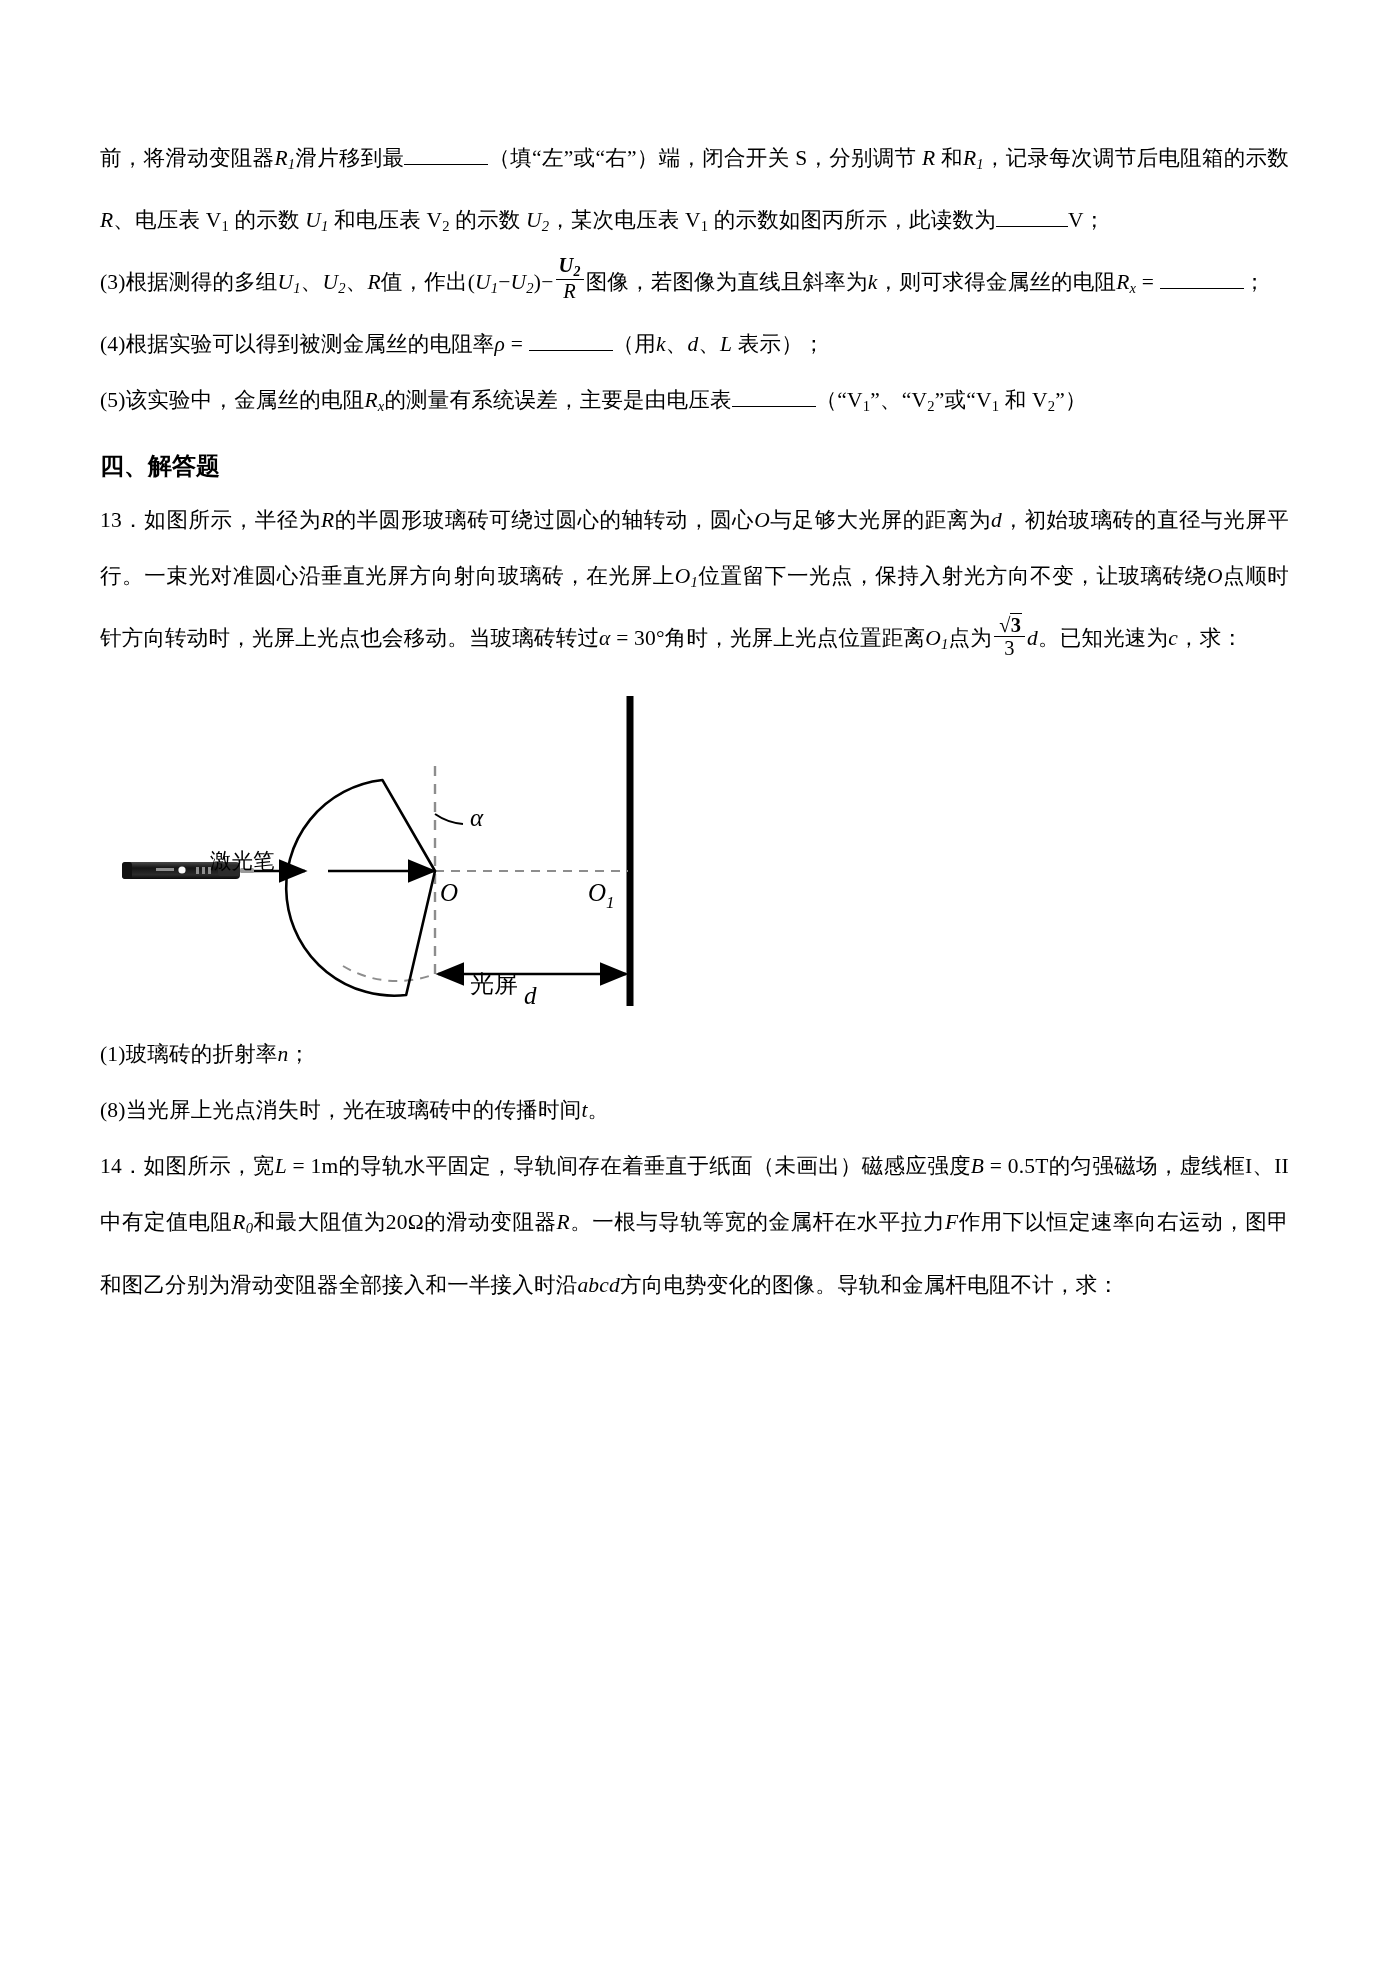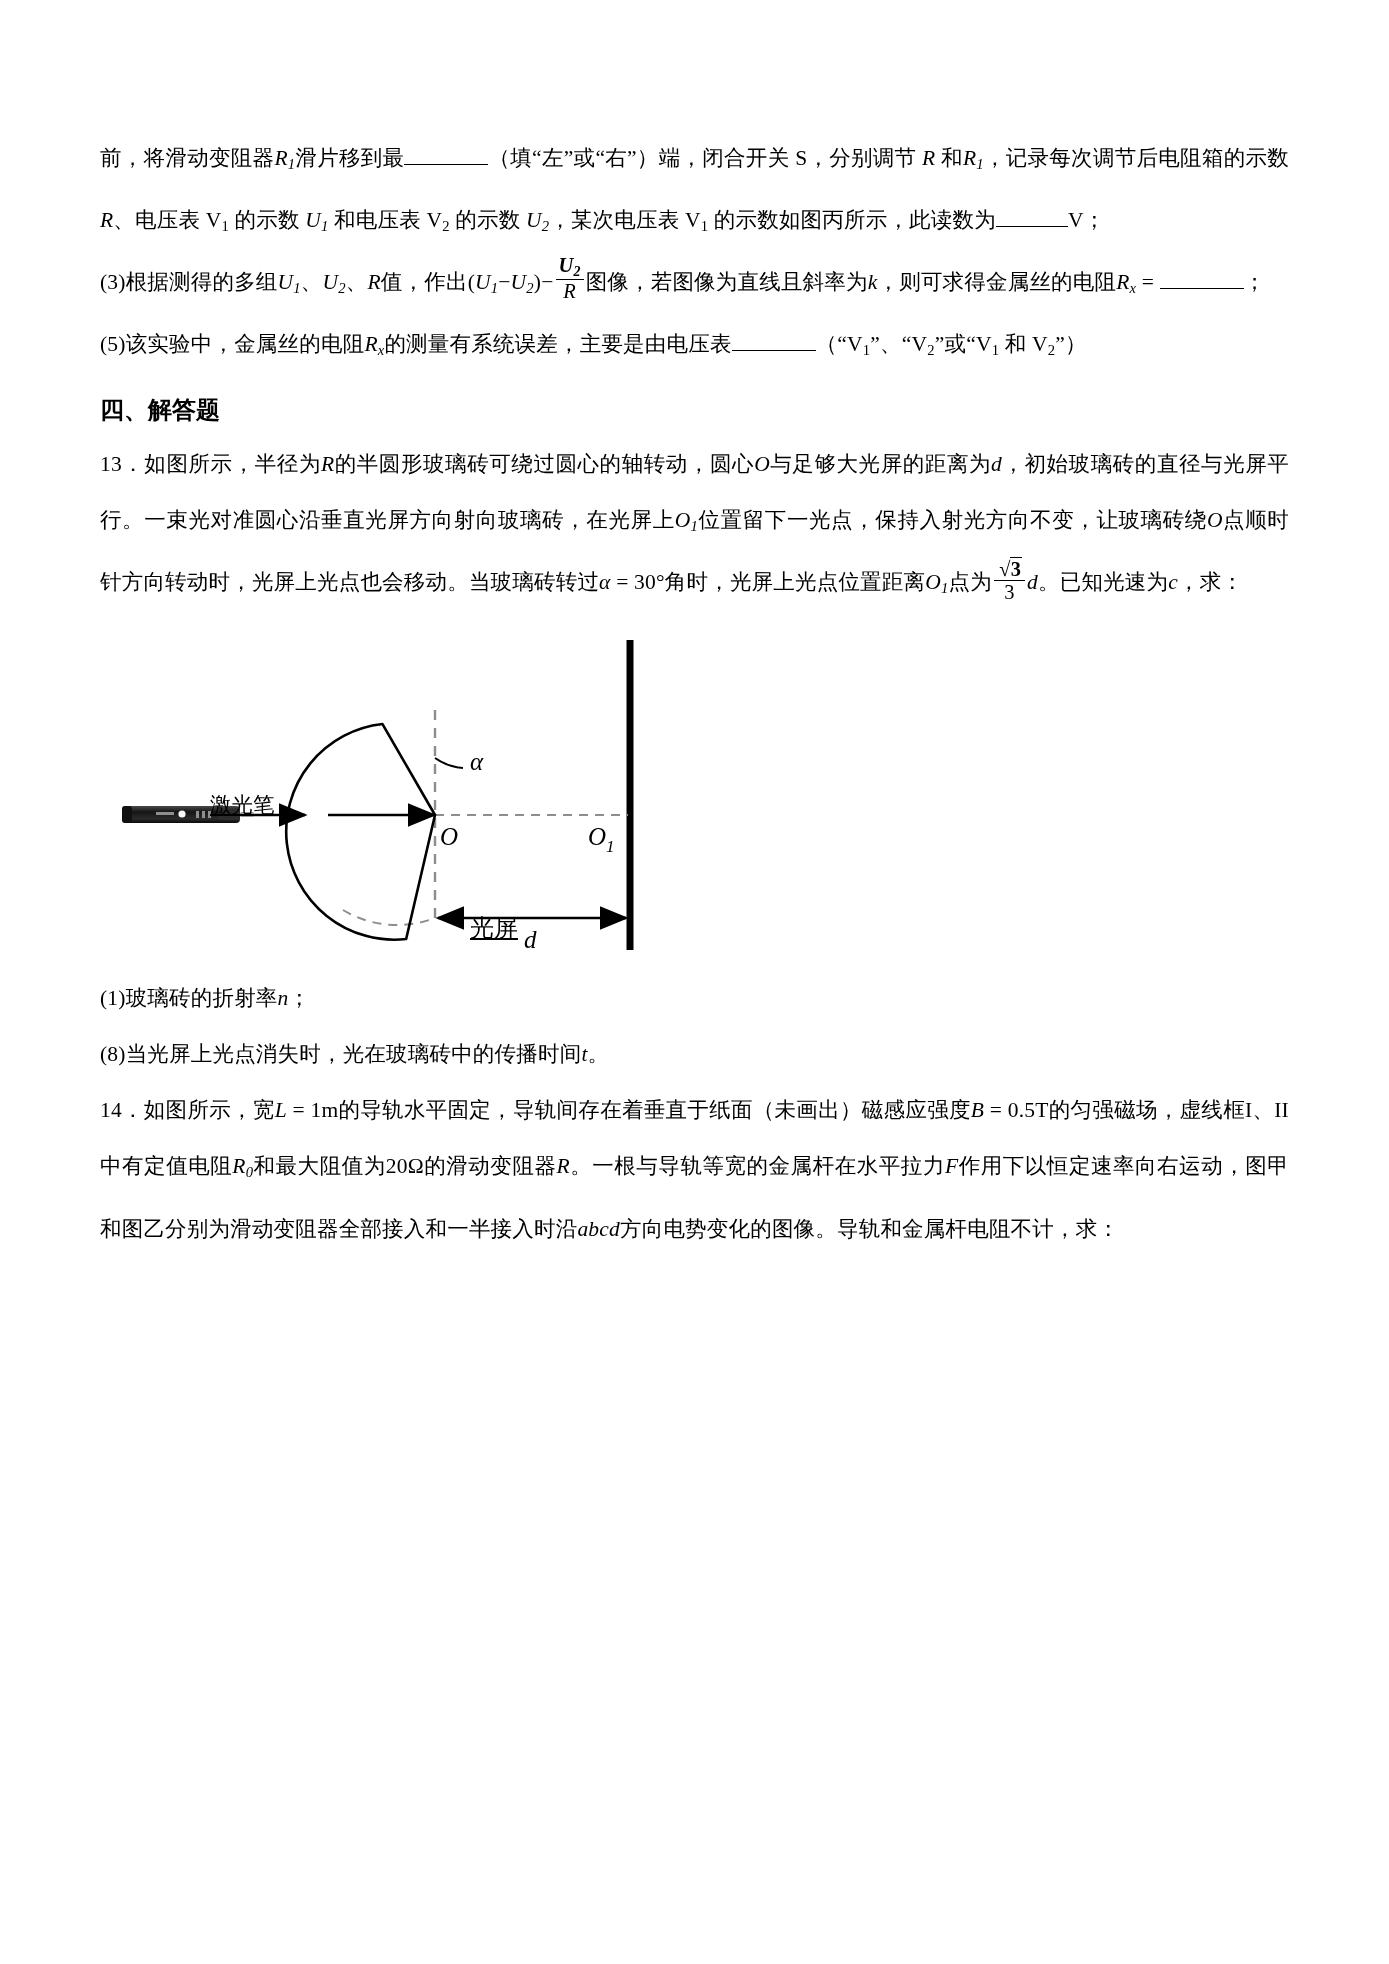--- a/index.html
+++ b/index.html
@@ -96,38 +96,40 @@
   }
   .fig-inner {
     position: absolute;
     left: 0px;
     top: 0px;
   }
   .fig-label {
     position: absolute;
     font-size: 21px;
     font-family: "Liberation Serif", "DejaVu Serif", serif;
-    text-decoration: underline;
   }
   .lbl-laser { left: 110px; top: 160px; font-size: 21.5px; }
   .lbl-screen { left: 370px; top: 282px; font-size: 24px; }
 </style>
 </head>
 <body>
 
 <div class="page">
 
   <div class="para">
     <span>前，将滑动变阻器</span><span class="mup"><span class="mi">R</span><sub>1</sub></span><span>滑片移到最</span><span class="blank b-md"></span><span>（填“左”或“右”）端，闭合开关 S，分别调节 </span><span class="mi">R</span><span> 和</span><span><span class="mi">R</span><sub>1</sub></span><span>，记录每次调节后电阻箱的示数 </span><span class="mi">R</span><span>、电压表 V</span><sub class="up">1</sub><span> 的示数 </span><span><span class="mi">U</span><sub>1</sub></span><span> 和电压表 V</span><sub class="up">2</sub><span> 的示数 </span><span><span class="mi">U</span><sub>2</sub></span><span>，某次电压表 V</span><sub class="up">1</sub><span> 的示数如图丙所示，此读数为</span><span class="blank b-sm"></span><span class="mup">V；</span>
   </div>
 
   <div class="para">
     <span>(3)根据测得的多组</span><span><span class="mi">U</span><sub>1</sub></span><span>、</span><span><span class="mi">U</span><sub>2</sub></span><span>、</span><span class="mi">R</span><span>值，作出</span><span class="mup"><span>(</span><span class="mi">U</span><sub>1</sub><span>−</span><span class="mi">U</span><sub>2</sub><span>)</span><span>−</span><span class="frac"><span class="num"><span class="mi">U</span><sub>2</sub></span><span class="den mi">R</span></span></span><span>图像，若图像为直线且斜率为</span><span class="mi">k</span><span>，则可求得金属丝的电阻</span><span><span class="mi">R</span><sub>x</sub></span><span class="mup"> = </span><span class="blank b-md"></span><span>；</span>
   </div>
 
+  <div class="para">
+    <span>(4)根据实验可以得到被测金属丝的电阻率</span><span class="mi">ρ</span><span class="mup"> = </span><span class="blank b-md"></span><span>（用</span><span class="mi">k</span><span>、</span><span class="mi">d</span><span>、</span><span class="mi">L</span><span> 表示）；</span>
+  </div>
 
   <div class="para">
     <span>(5)该实验中，金属丝的电阻</span><span><span class="mi">R</span><sub>x</sub></span><span>的测量有系统误差，主要是由电压表</span><span class="blank b-md"></span><span>（“V</span><sub class="up">1</sub><span>”、“V</span><sub class="up">2</sub><span>”或“V</span><sub class="up">1</sub><span> 和 V</span><sub class="up">2</sub><span>”）</span>
   </div>
 
   <div class="sect-title">四、解答题</div>
 
   <div class="para">
     <span class="q-num">13．</span><span>如图所示，半径为</span><span class="mi">R</span><span>的半圆形玻璃砖可绕过圆心的轴转动，圆心</span><span class="mi">O</span><span>与足够大光屏的距离为</span><span class="mi">d</span><span>，初始玻璃砖的直径与光屏平行。一束光对准圆心沿垂直光屏方向射向玻璃砖，在光屏上</span><span><span class="mi">O</span><sub>1</sub></span><span>位置留下一光点，保持入射光方向不变，让玻璃砖绕</span><span class="mi">O</span><span>点顺时针方向转动时，光屏上光点也会移动。当玻璃砖转过</span><span class="mi">α</span><span class="mup"> = 30°</span><span>角时，光屏上光点位置距离</span><span><span class="mi">O</span><sub>1</sub></span><span>点为</span><span class="frac"><span class="num"><span class="sqrt"><span class="rad">√</span><span class="rnd mup">3</span></span></span><span class="den mup">3</span></span><span class="mi">d</span><span>。已知光速为</span><span class="mi">c</span><span>，求：</span>
   </div>

